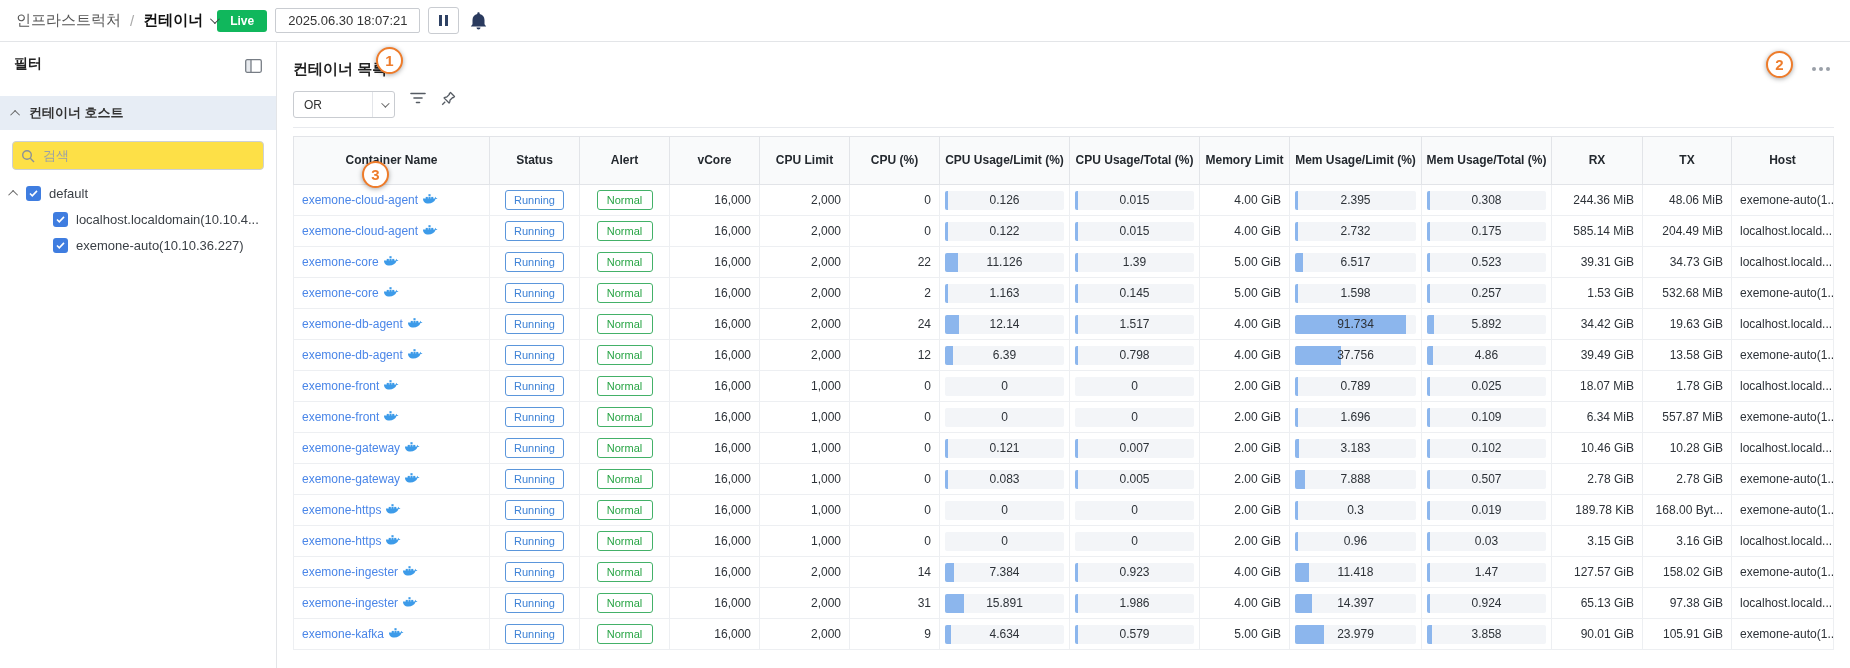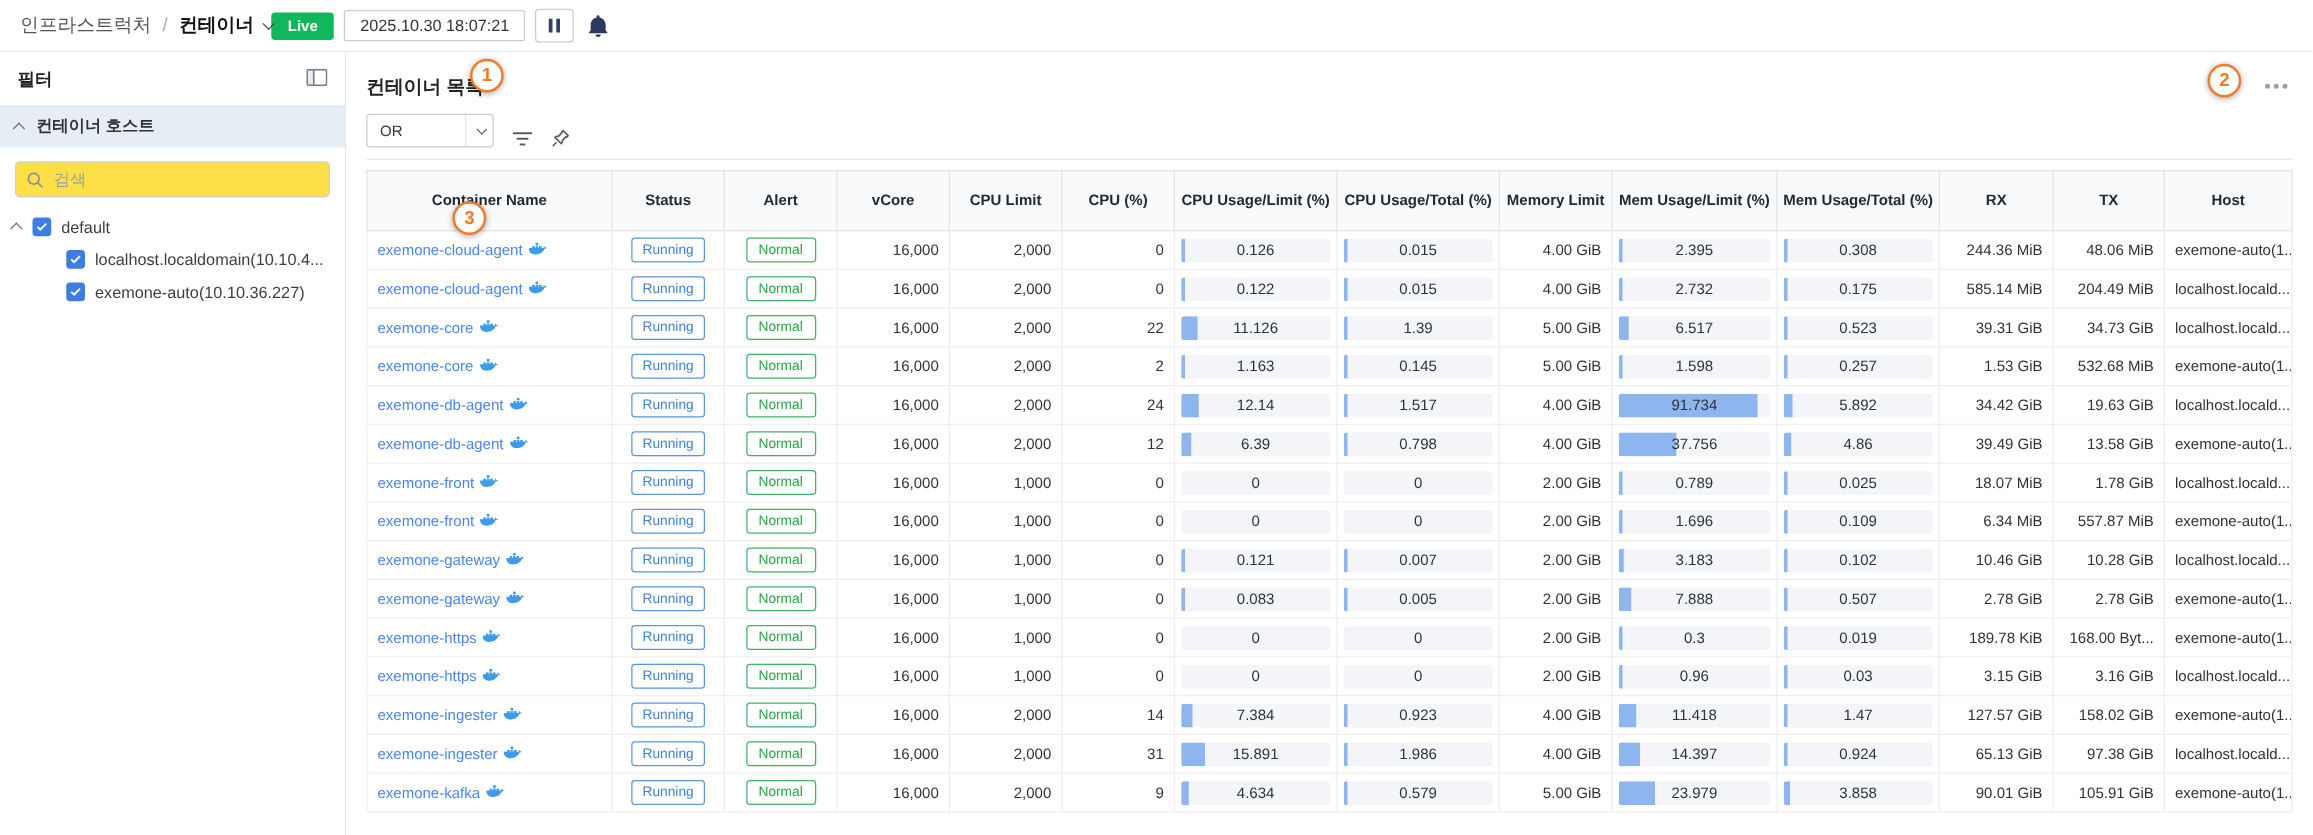--- a/index.html
+++ b/index.html
@@ -20,21 +20,21 @@
   .live { background:#10b75c; color:#fff; font-size:12px; font-weight:bold; padding:4px 13px; border-radius:3px; }
   .ts { border:1px solid #c9ccd1; padding:4px 12px; font-size:13px; color:#333; border-radius:2px; white-space:nowrap; }
   .pause-btn { width:31px; height:27px; border:1px solid #c9ccd1; border-radius:3px; background:#fff;
     display:flex; align-items:center; justify-content:center; gap:3px; cursor:pointer; }
   .pause-btn i { width:3px; height:11px; background:#2f4264; display:block; }
   .bell { display:flex; align-items:center; margin-left:2px; }
 
   
   .sidebar { position:absolute; left:0; top:42px; bottom:0; width:277px; background:#fff;
     border-right:1px solid #e3e5e8; }
-  .sb-head { display:flex; align-items:flex-start; justify-content:space-between; padding:13px 14px 11px; }
+  .sb-head { display:flex; align-items:flex-end; justify-content:space-between; padding:13px 14px 23px; }
   .sb-title { font-weight:bold; font-size:14px; color:#222; }
   .sb-section { display:flex; align-items:center; gap:9px; background:#e7edf5; padding:8px 13px;
     font-size:13px; font-weight:bold; color:#333; cursor:pointer; }
   .caret-up { width:7px; height:7px; border-top:1.6px solid #666; border-left:1.6px solid #666;
     transform:rotate(45deg) translateY(2px); display:inline-block; flex:none; }
   .search { margin:11px 12px 8px; position:relative; }
   .search input { width:100%; height:29px; border:1px solid #ccd0d6; border-radius:4px;
     padding:0 10px 0 30px; font-size:13px; color:#333; outline:none; background:#fde047; }
   .search input::placeholder { color:#9aa0a8; }
   .search .mag { position:absolute; left:9px; top:8px; }
@@ -46,21 +46,21 @@
   .cbx { width:15px; height:15px; background:#3f7de0; border-radius:3px; flex:none;
     display:flex; align-items:center; justify-content:center; }
   .tree-label { white-space:nowrap; overflow:hidden; }
 
   
   .main { position:absolute; left:277px; right:0; top:42px; bottom:0; padding:10px 16px 0; background:#fff; }
   .main-title-row { display:flex; align-items:center; justify-content:space-between; height:34px; }
   .main-title { font-size:15px; font-weight:bold; color:#222; }
   .more-dots { display:flex; gap:3px; padding:6px 4px; cursor:pointer; }
   .more-dots i { width:4px; height:4px; border-radius:50%; background:#9aa0a8; }
-  .toolbar { display:flex; align-items:flex-end; gap:15px; padding:5px 0 9px; border-bottom:1px solid #e8eaee; }
+  .toolbar { display:flex; align-items:flex-start; gap:15px; padding:5px 0 9px; border-bottom:1px solid #e8eaee; }
   .select { width:102px; height:27px; border:1px solid #c9ccd1; border-radius:3px; background:#fff;
     display:flex; align-items:center; font-size:12px; color:#333; cursor:pointer; }
   .select .sel-val { flex:1; padding-left:10px; }
   .select .sel-caret { width:22px; height:100%; display:flex; align-items:center; justify-content:center;
     border-left:1px solid #e3e5e9; }
   .sel-caret b { width:6px; height:6px; border-right:1.5px solid #666; border-bottom:1.5px solid #666;
     transform:rotate(45deg) translateY(-2px); display:block; }
   .icon-btn { display:flex; align-items:center; cursor:pointer; }
 
   
@@ -97,21 +97,21 @@
   <div class="crumb">
     <span class="crumb-root">인프라스트럭처</span>
     <span class="crumb-sep">/</span>
     <span class="crumb-cur">
       <span>컨테이너</span>
       <i class="caret-dn"></i>
     </span>
   </div>
   <div class="top-right">
     <span class="live">Live</span>
-    <span class="ts">2025.10.30 18:07:21</span>
+    <span class="ts">2025.06.30 18:07:21</span>
     <span class="pause-btn">
         <i></i>
         <i></i>
       </span>
     <span class="bell">
       <svg width="19" height="20" viewBox="0 0 19 20">
           <path d="M9.5 1.2c.7 0 1.2.5 1.2 1.2v.6c2.8.6 4.8 3 4.8 5.9v4.3l1.7 2.4H1.8l1.7-2.4V8.9c0-2.9 2-5.3 4.8-5.9v-.6c0-.7.5-1.2 1.2-1.2z" fill="#2a3a5e"></path>
           <path d="M7.5 16.6a2 2 0 0 0 4 0z" fill="#2a3a5e"></path>
         </svg>
     </span>

